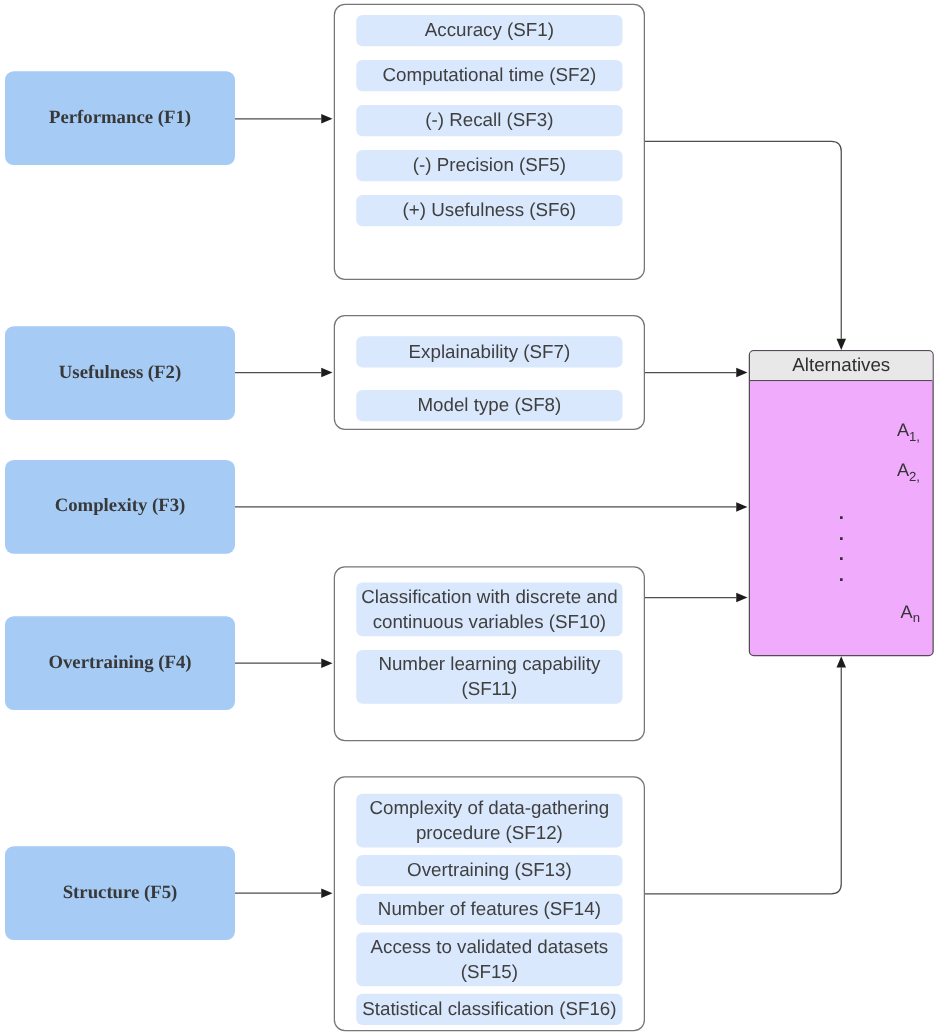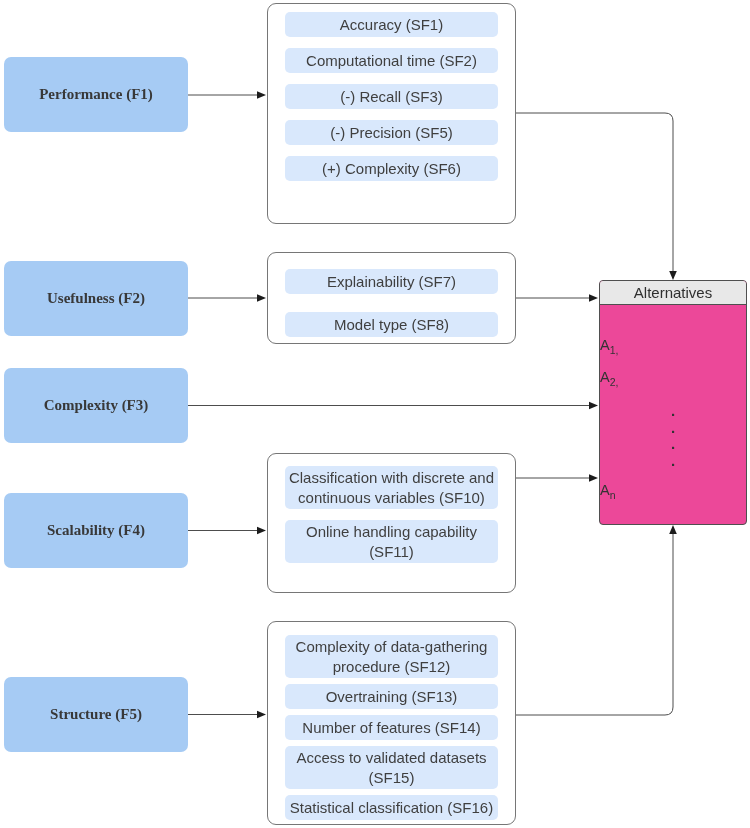--- a/index.html
+++ b/index.html
@@ -30,31 +30,31 @@
     padding:2px 3px;flex:none;
   }
   #group-f1{top:3px;height:221px;padding:8px 0;gap:11px;justify-content:flex-start;}
   #group-f2{top:252px;height:92px;padding:16px 0;gap:18px;justify-content:flex-start;}
   #group-f4{top:453px;height:140px;padding:12px 0;gap:11px;justify-content:flex-start;}
   #group-f5{top:621px;height:204px;padding:13px 0;gap:6px;justify-content:flex-start;}
 
   
   .alts{
     position:absolute;left:599px;top:280px;width:148px;height:245px;box-sizing:border-box;
-    background:#ec4899;border:1px solid #4f4f4f;border-radius:4px;
+    background:#f0abfc;border:1px solid #4f4f4f;border-radius:4px;
   }
   .alts-header{
     position:absolute;left:0;right:0;top:0;height:23px;
     background:#e8e8e8;border-bottom:1px solid #4f4f4f;
     border-radius:3px 3px 0 0;
     display:flex;align-items:center;justify-content:center;
     font-size:15px;color:#2f2f2f;
   }
   .alt-item{
-    position:absolute;left:0;right:10px;text-align:left;
+    position:absolute;left:0;right:10px;text-align:right;
     font-size:14.5px;color:#333;height:18px;line-height:18px;
   }
   .alt-item sub{font-size:10.5px;}
   .alt-dot{
     position:absolute;left:0;right:0;text-align:center;
     font-size:15px;font-weight:bold;color:#333;height:10px;line-height:6px;
   }
 </style>
 </head>
 <body>
@@ -82,39 +82,39 @@
       <polygon points="673,280 669.2,271 676.8,271"></polygon>
       <polygon points="598,298 589,294.2 589,301.8"></polygon>
       <polygon points="598,478 589,474.2 589,481.8"></polygon>
       <polygon points="673,525 669.2,534 676.8,534"></polygon>
     </g>
   </svg>
 
   <div class="factor" style="top:57px">Performance (F1)</div>
   <div class="factor" style="top:261px">Usefulness (F2)</div>
   <div class="factor" style="top:368px">Complexity (F3)</div>
-  <div class="factor" style="top:493px">Scalability (F4)</div>
+  <div class="factor" style="top:493px">Overtraining (F4)</div>
   <div class="factor" style="top:677px">Structure (F5)</div>
 
   <div class="group" id="group-f1">
     <div class="pill">Accuracy (SF1)</div>
     <div class="pill">Computational time (SF2)</div>
     <div class="pill">(-) Recall (SF3)</div>
     <div class="pill">(-) Precision (SF5)</div>
-    <div class="pill">(+) Complexity (SF6)</div>
+    <div class="pill">(+) Usefulness (SF6)</div>
   </div>
 
   <div class="group" id="group-f2">
     <div class="pill">Explainability (SF7)</div>
     <div class="pill">Model type (SF8)</div>
   </div>
 
   <div class="group" id="group-f4">
     <div class="pill">Classification with discrete and continuous variables (SF10)</div>
-    <div class="pill">Online handling capability (SF11)</div>
+    <div class="pill">Number learning capability (SF11)</div>
   </div>
 
   <div class="group" id="group-f5">
     <div class="pill">Complexity of data-gathering procedure (SF12)</div>
     <div class="pill">Overtraining (SF13)</div>
     <div class="pill">Number of features (SF14)</div>
     <div class="pill">Access to validated datasets (SF15)</div>
     <div class="pill">Statistical classification (SF16)</div>
   </div>
 

